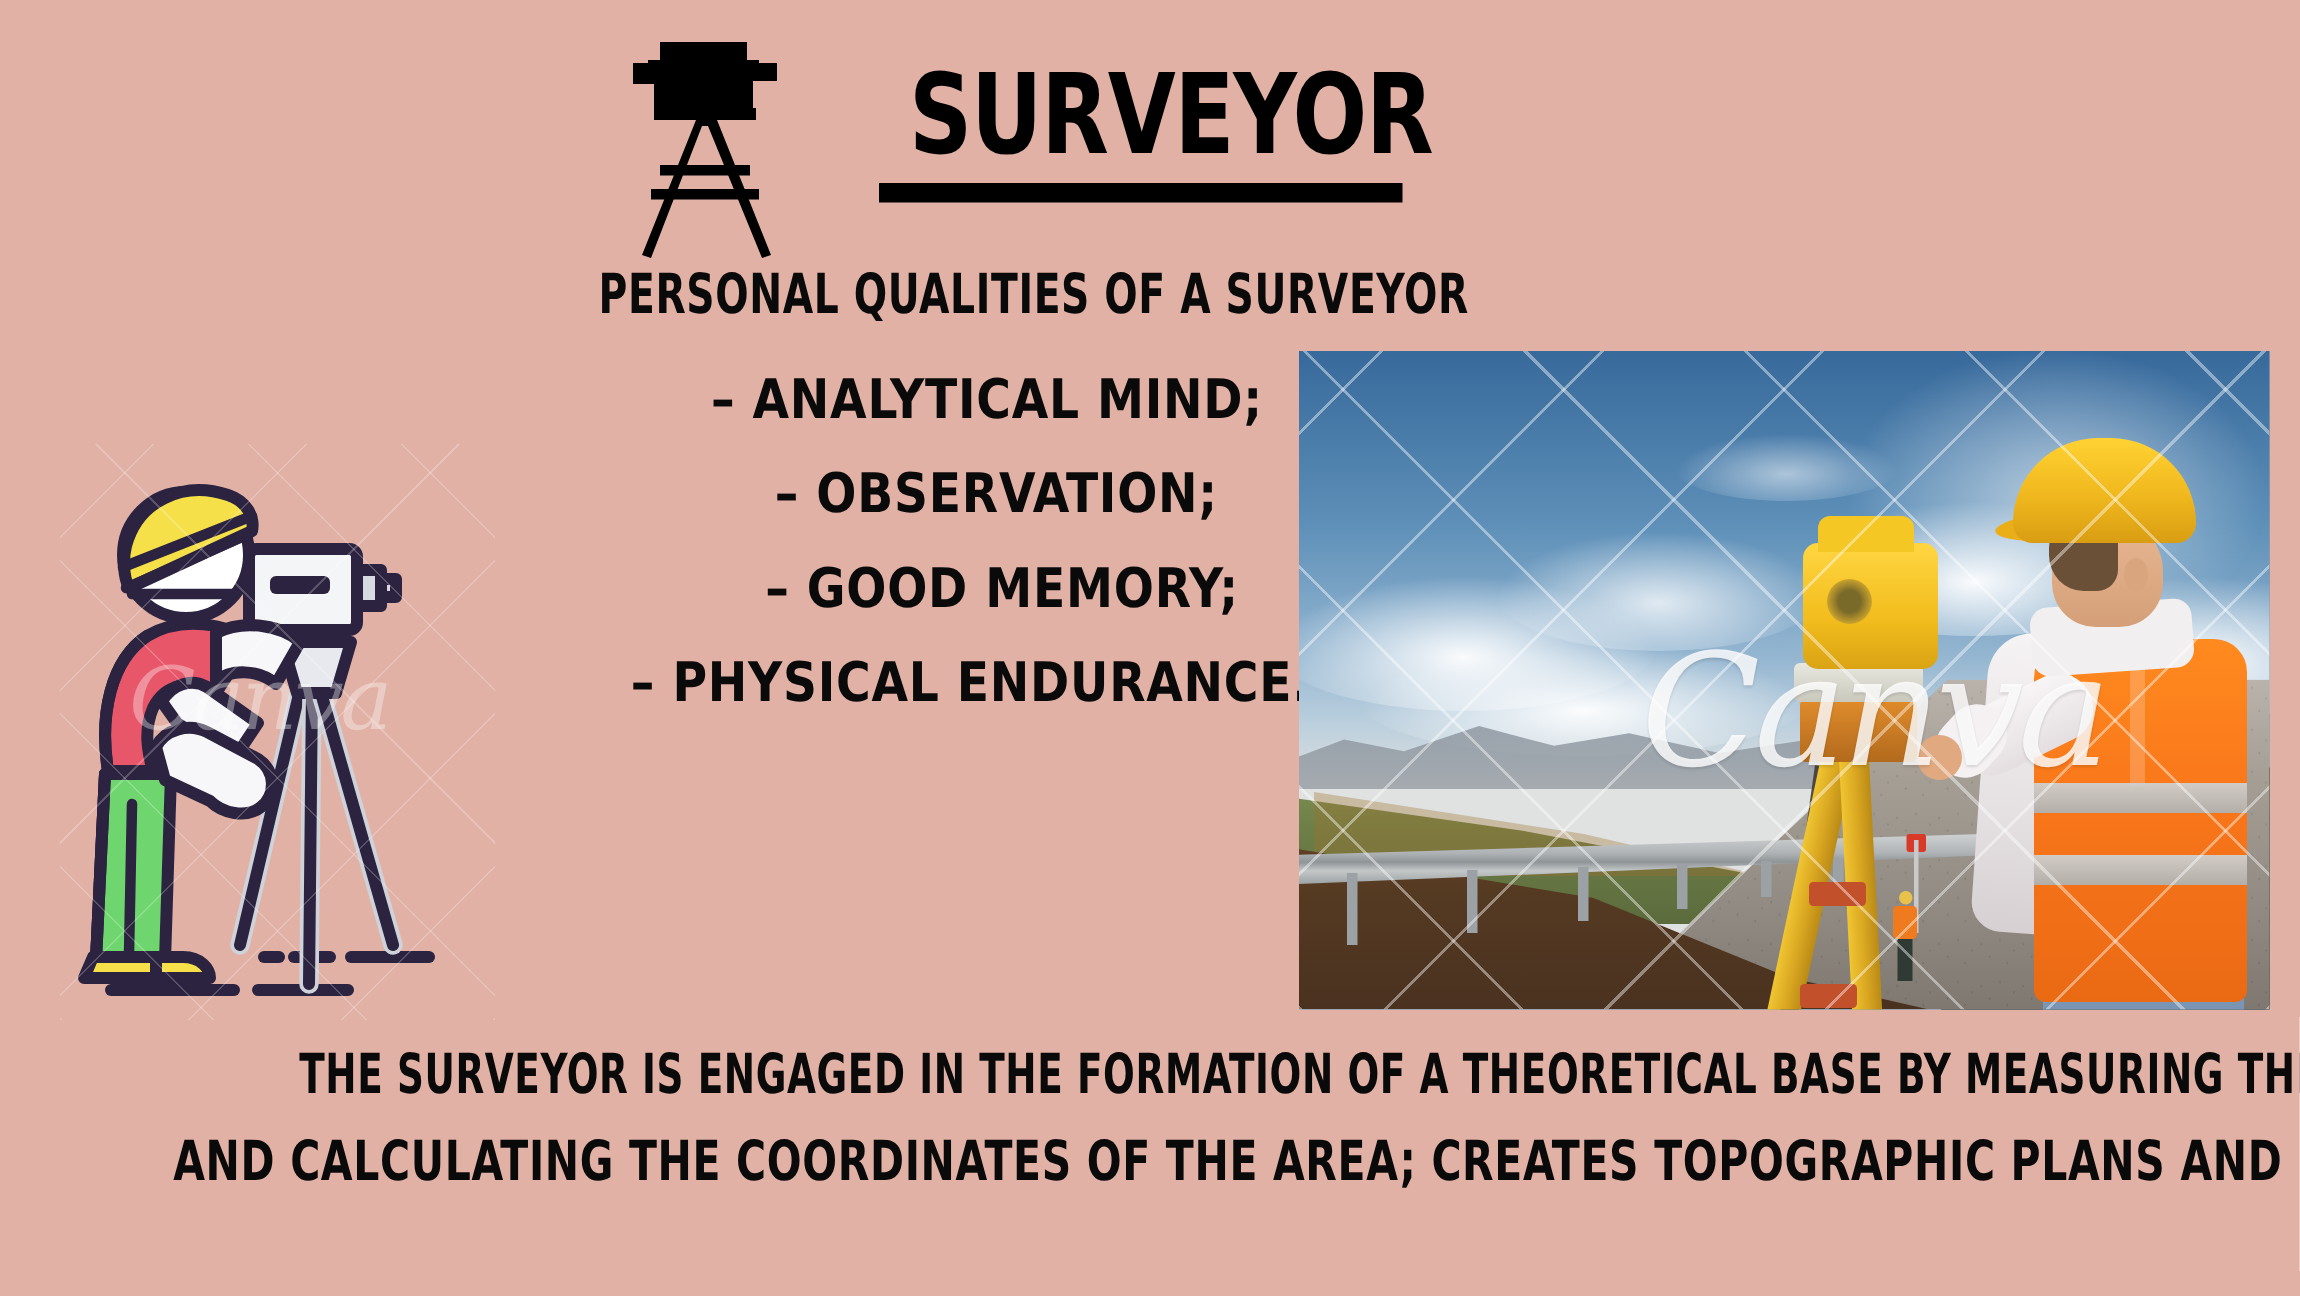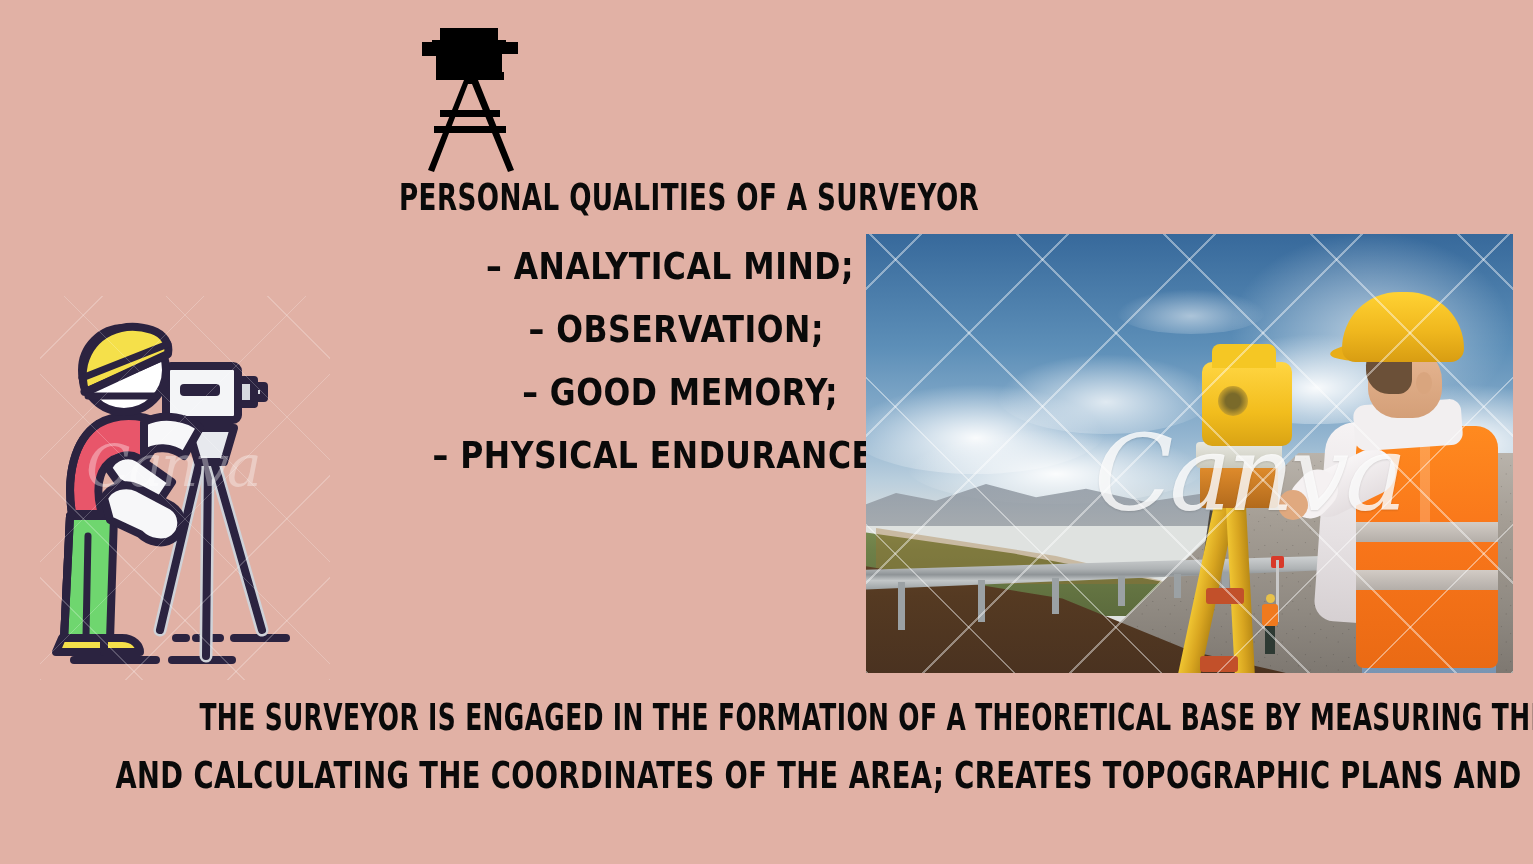--- a/index.html
+++ b/index.html
@@ -58,21 +58,21 @@
     position: absolute;
     left: 399px; top: 176px;
     font-size: 35px;
     line-height: 40px;
     transform: scaleX(0.96) scaleY(1.05);
     transform-origin: 0 0;
   }
 
   #qualities-list {
     position: absolute;
-    left: 12px; top: 236px;
+    left: 0; top: 236px;
     width: 878px;
   }
   #qualities-list .q-item {
     font-size: 35px;
     line-height: 63px;
     text-align: right;
     padding-right: 8px;
     transform: scaleY(1.04);
   }
   #qualities-list .q-item:nth-child(1) { padding-right: 36px; }
@@ -392,20 +392,24 @@
       <rect x="22" y="26" width="66" height="26"></rect>
       <rect x="28" y="48" width="56" height="10"></rect>
       <rect x="22" y="50" width="10" height="8"></rect>
       <rect x="80" y="50" width="10" height="8"></rect>
       <polygon points="50,58 64,58 100,148 94,150 58,62 54,62 20,150 14,148"></polygon>
       <rect x="26" y="88" width="60" height="7"></rect>
       <rect x="20" y="104" width="72" height="7"></rect>
     </g>
   </svg>
 
+  <div id="title-wrap">
+    <div id="title" class="title" style="display: inline-block; transform: scaleX(0.791383); transform-origin: 50% 50%;">SURVEYOR</div>
+    <div id="title-underline"></div>
+  </div>
 
   <div id="qualities-heading" class="hand" style="transform: scaleX(0.832138) scaleY(1.05);">PERSONAL QUALITIES OF A SURVEYOR</div>
 
   <div id="qualities-list">
     <div class="q-item hand">– ANALYTICAL MIND;</div>
     <div class="q-item hand">– OBSERVATION;</div>
     <div class="q-item hand">– GOOD MEMORY;</div>
     <div class="q-item hand">– PHYSICAL ENDURANCE.</div>
   </div>
 

